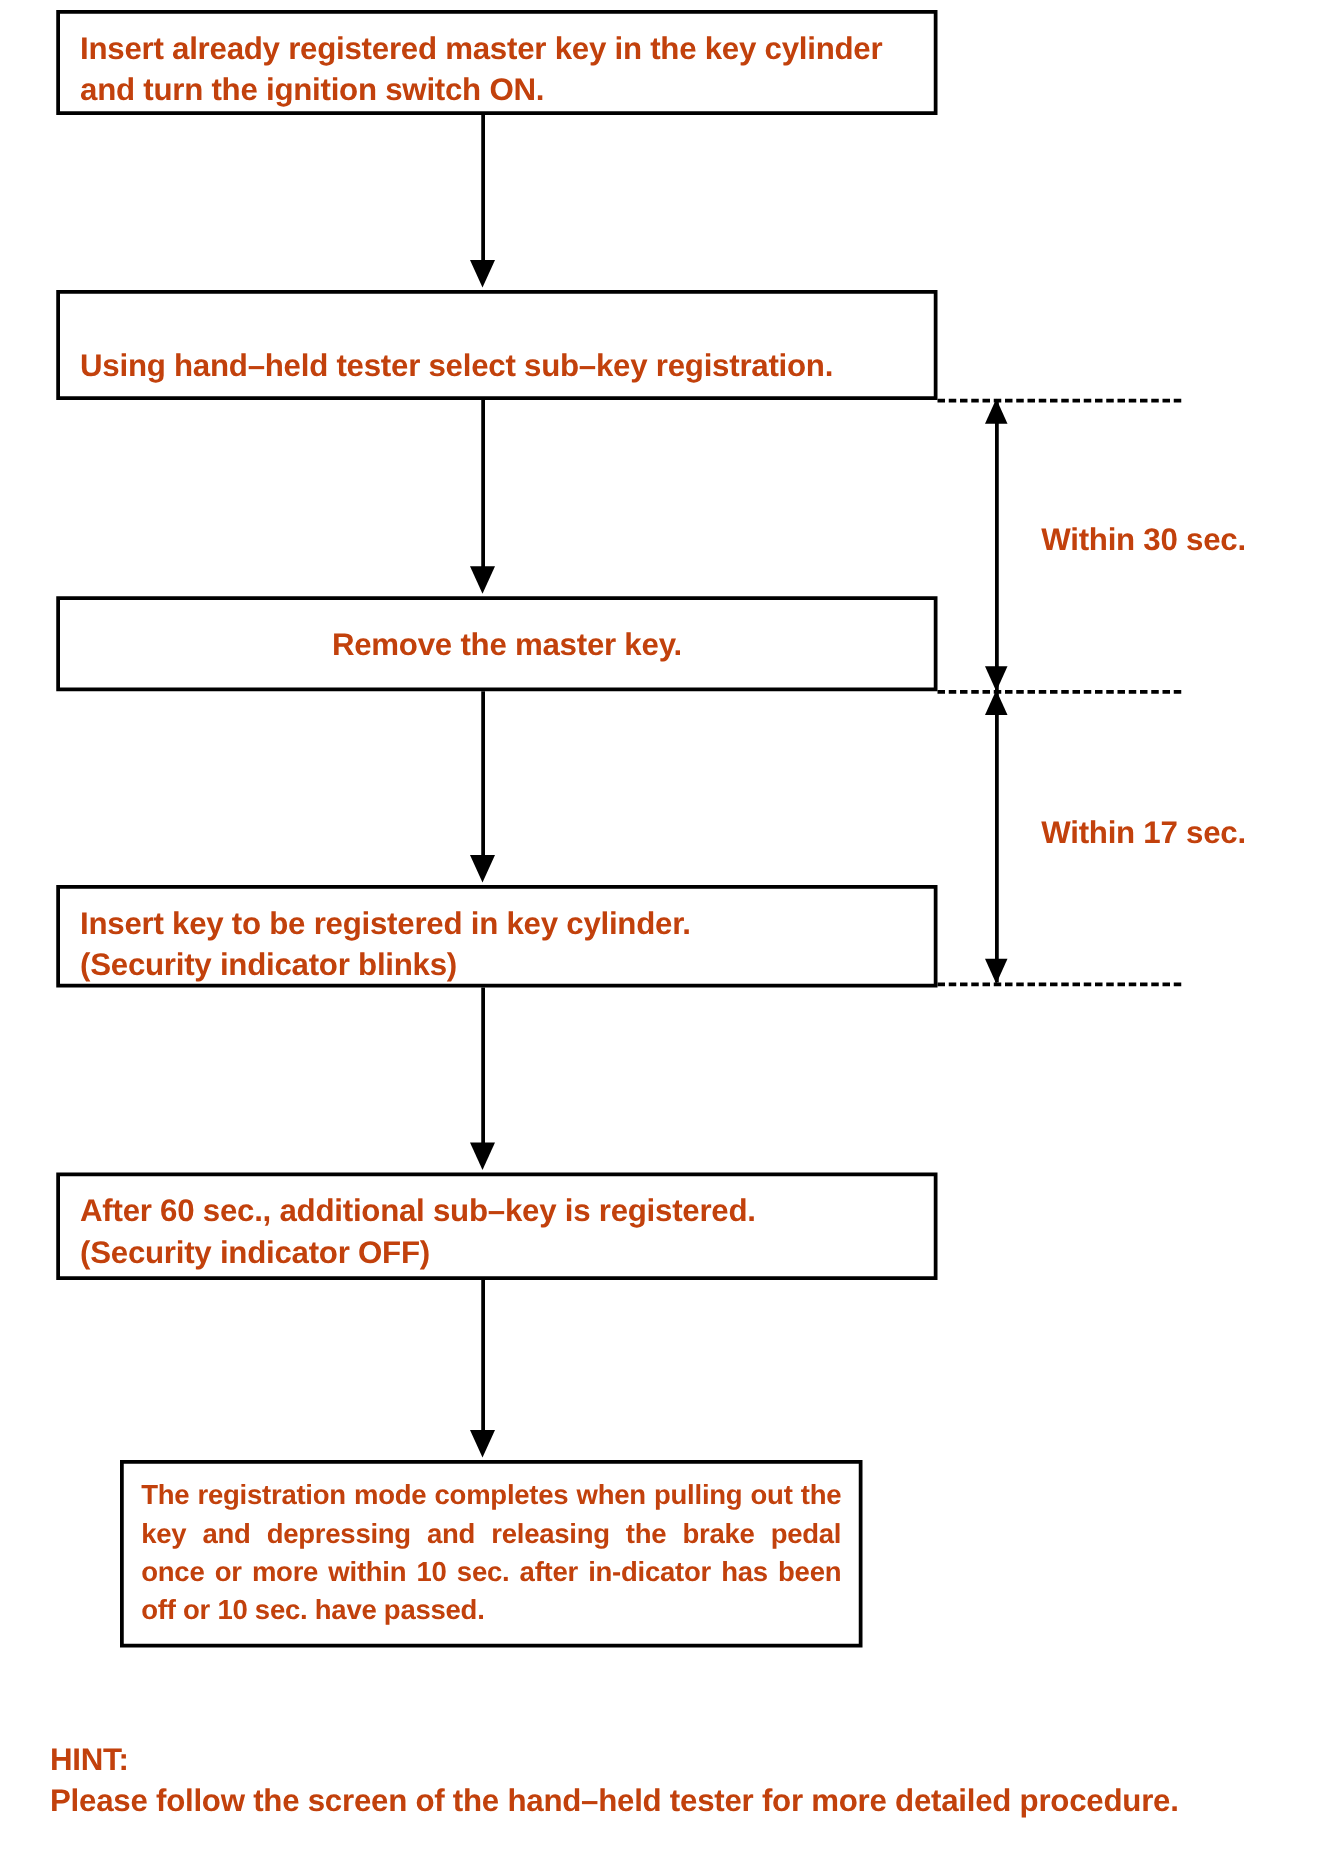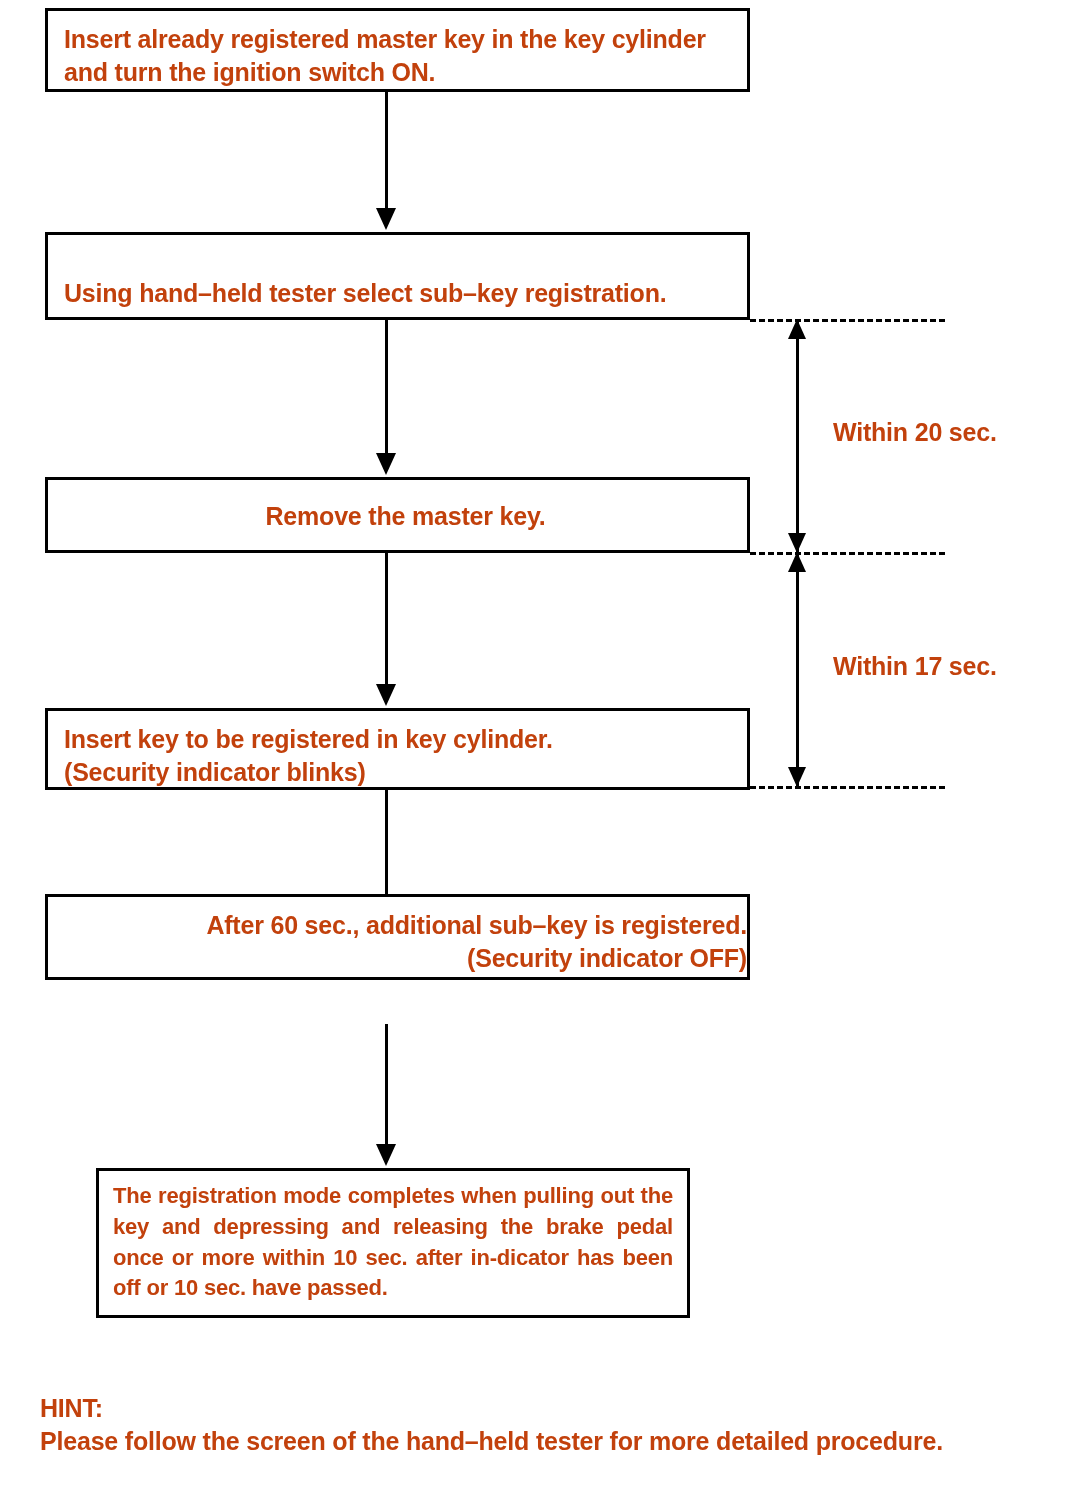--- a/index.html
+++ b/index.html
@@ -35,21 +35,21 @@
   }
   .box.pad-std .box-text {
     padding: 12px 0 0 16px;
   }
 
   
   #box-insert-master   { left: 45px;  top: 8px;    width: 705px; height: 84px;  }
   #box-select-subkey   { left: 45px;  top: 232px;  width: 705px; height: 88px;  }
   #box-remove-master   { left: 45px;  top: 477px;  width: 705px; height: 76px;  }
   #box-insert-newkey   { left: 45px;  top: 708px;  width: 705px; height: 82px;  }
-  #box-after-60        { left: 45px;  top: 894px;  width: 705px; height: 86px; text-align: right;  }
+  #box-after-60        { left: 45px;  top: 938px;  width: 705px; height: 86px;  }
   #box-complete        { left: 96px;  top: 1168px; width: 594px; height: 150px; }
 
   #box-remove-master .box-text { padding: 20px 0 0 16px; text-align: center; }
   #box-select-subkey .box-text { padding: 14px 0 0 16px; margin-top: 28px; }
 
   
   #box-complete .box-text {
     padding: 10px 14px 0 14px;
     text-align: justify;
     text-align-last: left;
@@ -198,21 +198,21 @@
 
   <div class="dim" id="dim-20">
     <span class="ah ah-up"></span>
     <span class="ah ah-down"></span>
   </div>
   <div class="dim" id="dim-10">
     <span class="ah ah-up"></span>
     <span class="ah ah-down"></span>
   </div>
 
-  <span class="dim-label" id="label-20">Within 20 sec.</span>
+  <span class="dim-label" id="label-20">Within 30 sec.</span>
   <span class="dim-label" id="label-10">Within 17 sec.</span>
 
   <div id="hint">
     <span class="hint-line">HINT:</span>
     <span class="hint-line">Please follow the screen of the hand–held tester for more detailed procedure.</span>
   </div>
 
 </div>
 
 </body></html>

